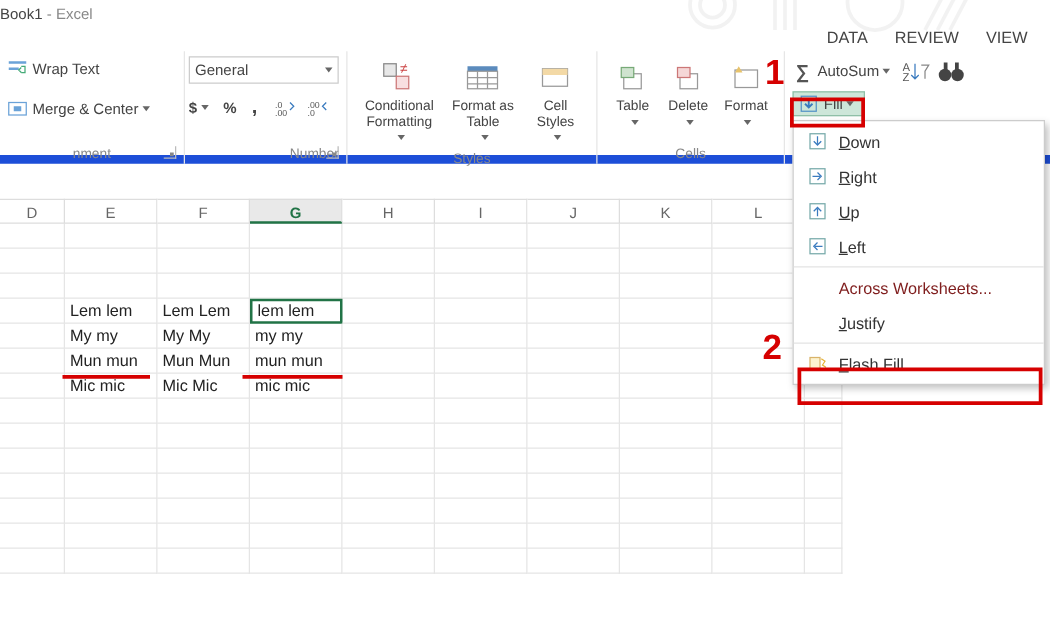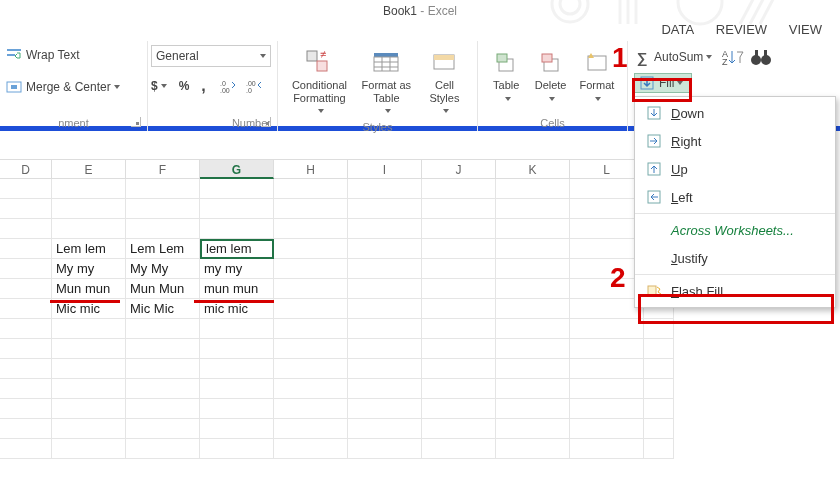--- a/index.html
+++ b/index.html
@@ -1,25 +1,25 @@
 <!DOCTYPE html>
 <html><head>
 <meta charset="utf-8">
 <style>
   * { box-sizing: border-box; margin: 0; padding: 0; font-family: "Segoe UI", Tahoma, sans-serif; }
   body { background: #fff; width: 840px; height: 500px; overflow: hidden; position: relative; color: #444; font-size: 12px; }
 
-  .title-bar { text-align: center; padding: 4px 0 2px 0; }
+  .title-bar { text-align: left; padding: 4px 0 2px 0; }
   .title-bar span:first-child { color: #444; }
   .title-bar span:last-child { color: #888; }
 
   .tabs { padding: 2px 0 4px 0; color: #444; font-size: 13px; }
   .tab { display: inline-block; margin-right: 18px; }
 
-  .ribbon { display: flex; border-bottom: 5px solid #1d4ed8; height: 90px; position: relative; }
+  .ribbon { display: flex; border-bottom: 7px solid #1d4ed8; height: 90px; position: relative; }
   .group { border-right: 1px solid #e6e6e6; padding: 4px 6px 2px 6px; display: flex; flex-direction: column; justify-content: space-between; height: 90px; }
   .group-body { flex: 1; }
   .group-label { text-align: center; color: #888; font-size: 11px; padding-top: 2px; position: relative; }
   .dlg { position: absolute; right: 0; bottom: 2px; width: 10px; height: 10px; border: 1px solid #bbb; border-top: none; border-left: none; }
   .dlg::after { content: ""; position: absolute; right: 1px; bottom: 1px; width: 3px; height: 3px; background: #888; }
 
   .btn-line { display: flex; align-items: center; margin: 2px 0; }
   .ic { width: 16px; height: 16px; display: inline-flex; align-items: center; justify-content: center; margin-right: 4px; flex-shrink: 0; }
   .caret { display: inline-block; margin-left: 3px; width: 0; height: 0; border-left: 3px solid transparent; border-right: 3px solid transparent; border-top: 4px solid #666; vertical-align: middle; }
 
@@ -56,21 +56,21 @@
   .anno-2 { position: absolute; color: #d60000; font-weight: 900; font-size: 28px; z-index: 50; }
   .red-box { position: absolute; border: 3px solid #d60000; z-index: 50; pointer-events: none; }
   .red-under { position: absolute; height: 3px; background: #d60000; z-index: 40; pointer-events: none; }
 
   
   .fill-btn { background: #cde6d9; border: 1px solid #8fbfa7; padding: 1px 8px 1px 4px; display: inline-flex; align-items: center; height: 20px; }
 
   
   .menu { position: absolute; right: 4px; top: 96px; width: 202px; background: #fff; border: 1px solid #ccc; box-shadow: 2px 3px 6px rgba(0,0,0,0.25); z-index: 30; padding: 2px 0; }
   .menu-item { display: flex; align-items: center; height: 28px; padding: 0 10px 0 8px; font-size: 13px; color: #333; }
-  .menu-item.disabled { color: #15803d; font-style: italic; }
+  .menu-item.disabled { color: #7f1d1d; }
   .menu-item .mic { width: 22px; display: flex; justify-content: center; margin-right: 6px; }
   .menu-sep { height: 1px; background: #e4e4e4; margin: 2px 0; }
   .mn-key { text-decoration: underline; }
 
   
   svg { display: block; }
 
   
   .bg-deco { position: absolute; top: -6px; right: 0; opacity: 0.25; pointer-events: none; }
 </style>

